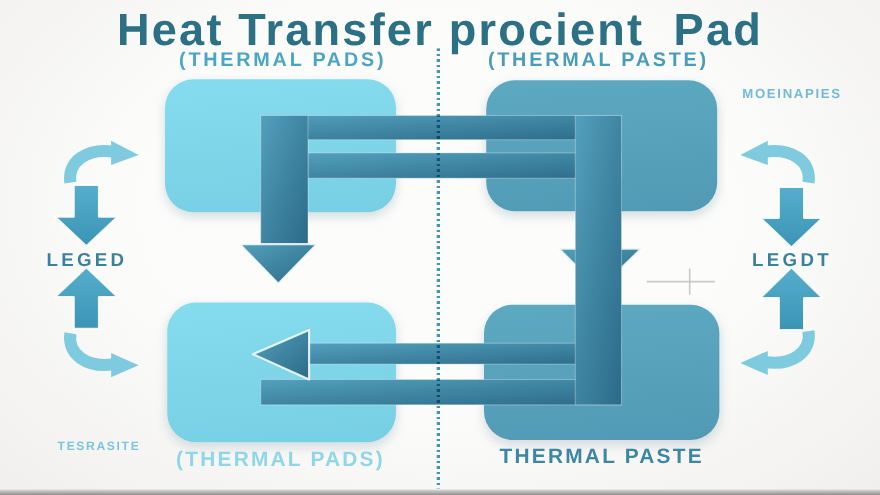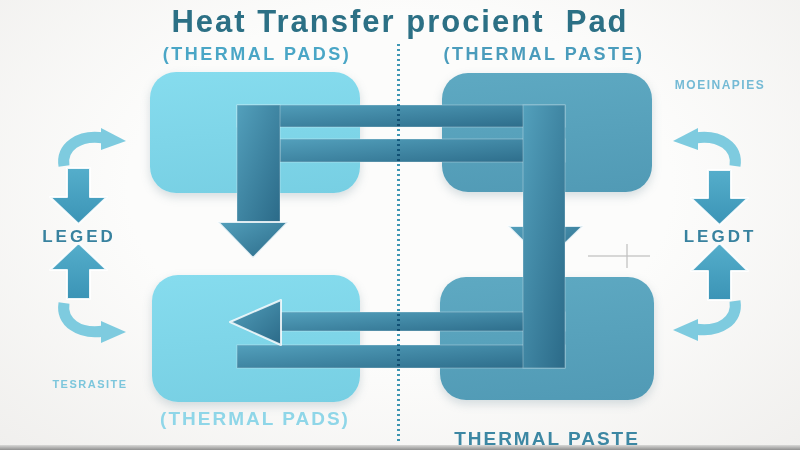--- a/index.html
+++ b/index.html
@@ -9,32 +9,32 @@
     --bottom-label-left:#8fd6e8; --bottom-label-dark:#3c87a3;
     --divider:#3f9ab8; --curved-arrow:#7ecbdf; --marker-gray:#c2c2c2;
   }
   html,body{margin:0;padding:0;background:#ddd;}
   #canvas{
     position:relative;width:800px;height:450px;overflow:hidden;
     font-family:"Liberation Sans",sans-serif;
     background:radial-gradient(ellipse at 50% 42%, #fcfcfb 48%, #f0efed 100%);
   }
   .txt{position:absolute;text-align:center;font-weight:bold;}
-  .title{top:4px;left:0;width:800px;font-size:31px;letter-spacing:2px;color:var(--title-color);white-space:pre;z-index:6;}
+  .title{top:4px;left:0;width:800px;font-size:41px;letter-spacing:2px;color:var(--title-color);white-space:pre;z-index:6;}
   .subtitle{top:44px;font-size:18px;letter-spacing:2.5px;z-index:6;}
   .subtitle.l{left:148px;width:218px;color:var(--subtitle-left-color);}
   .subtitle.r{left:434px;width:220px;color:var(--subtitle-right-color);}
   .watermark{top:78px;left:660px;width:120px;font-size:12px;letter-spacing:1.5px;color:var(--small-label-right);z-index:6;}
   .sidelabel{font-size:17px;letter-spacing:3px;color:var(--side-label);z-index:6;}
   .sidelabel.l{top:227px;left:34px;width:90px;}
   .sidelabel.r{top:227px;left:675px;width:90px;}
-  .tesra{top:378px;left:38px;width:104px;font-size:11px;letter-spacing:1.5px;color:var(--small-label-left);z-index:6;}
+  .tesra{top:400px;left:38px;width:104px;font-size:11px;letter-spacing:1.5px;color:var(--small-label-left);z-index:6;}
   .blabel{font-size:19px;letter-spacing:2px;z-index:6;}
   .blabel.l{top:408px;left:145px;width:220px;color:var(--bottom-label-left);}
-  .blabel.r{top:428px;left:436px;width:222px;color:var(--bottom-label-dark);}
+  .blabel.r{top:405px;left:436px;width:222px;color:var(--bottom-label-dark);}
   .block{position:absolute;border-radius:26px;z-index:1;box-shadow:0 4px 10px rgba(110,140,155,.28);}
   .block.light{background:linear-gradient(175deg,#86dcee,#77cfe3);}
   .block.teal{background:linear-gradient(175deg,#5ea9c2,#519ab5);}
   #blk-tl{left:150px;top:72px;width:210px;height:121px;}
   #blk-tr{left:442px;top:73px;width:210px;height:119px;}
   #blk-bl{left:152px;top:275px;width:208px;height:127px;}
   #blk-br{left:440px;top:277px;width:214px;height:123px;}
   #divider{position:absolute;left:397px;top:44px;width:3px;height:400px;z-index:5;mix-blend-mode:multiply;
     background:repeating-linear-gradient(to bottom,var(--divider) 0 2px,transparent 2px 5px);}
   svg#art{position:absolute;left:0;top:0;z-index:3;}

